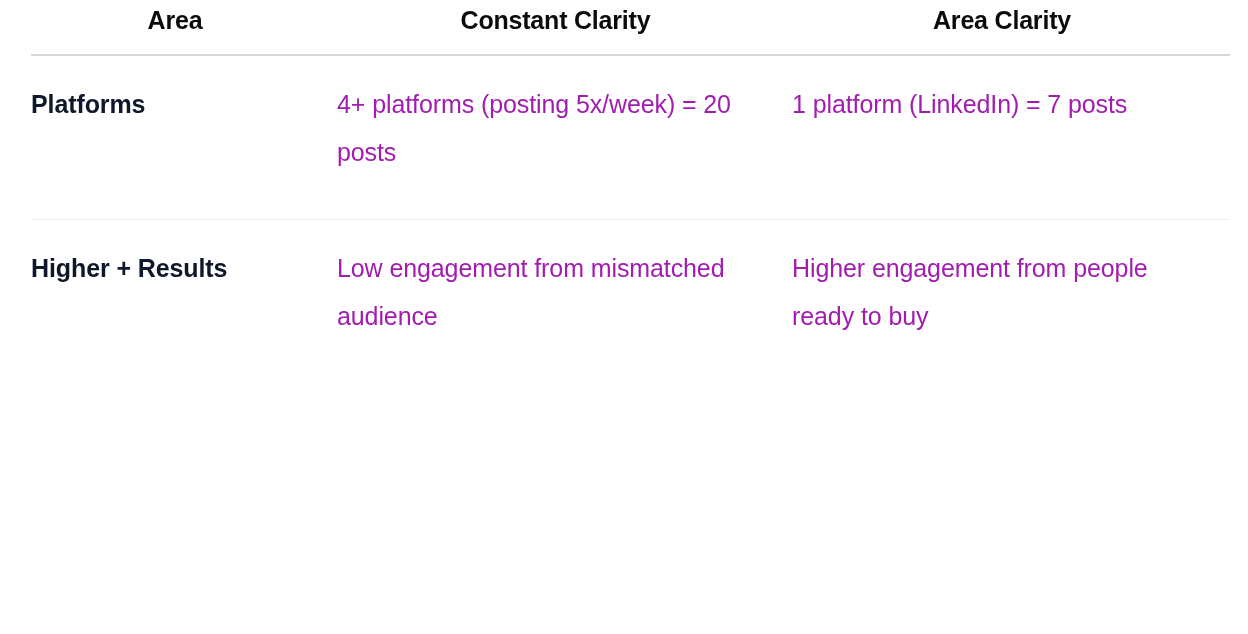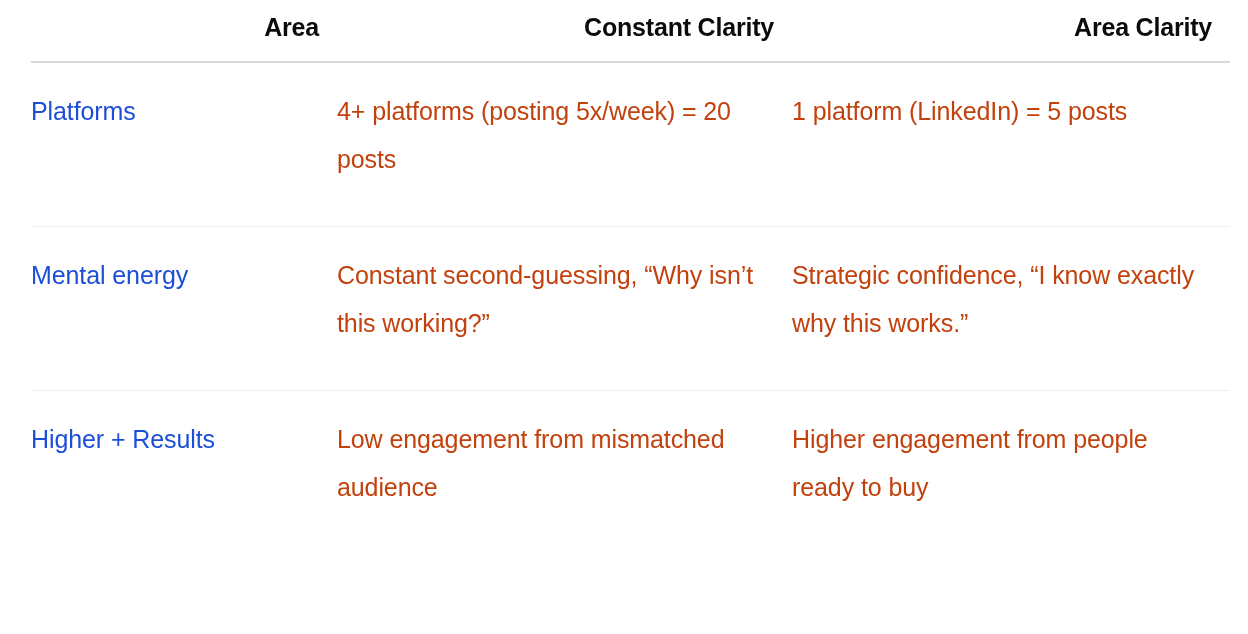--- a/index.html
+++ b/index.html
@@ -28,50 +28,50 @@
     border-collapse: collapse;
     table-layout: fixed;
   }
 
   
   col.col-area     { width: 306px; }
   col.col-without  { width: 455px; }
   col.col-with     { width: 438px; }
 
   thead th {
-    text-align: right;
+    text-align: center;
     vertical-align: bottom;
     font-weight: bold;
     font-size: 25px;
     line-height: 30px;
     letter-spacing: -0.2px;
     color: #0b0b0b;
-    padding: 12px 18px 19px 0;
+    padding: 5px 18px 19px 0;
     border-bottom: 2px solid #d8d8d8;
   }
 
   tbody td {
     text-align: left;
     vertical-align: top;
     font-size: 25px;
     line-height: 48px;
     letter-spacing: -0.1px;
-    color: #c2410c;
+    color: #a21caf;
     padding: 24px 30px 43px 0;
     border-bottom: 1px solid #efefef;
     word-wrap: break-word;
   }
 
   tbody tr:last-child td {
     border-bottom: none;
   }
 
   tbody td.cell-area {
-    font-weight: normal;
-    color: #1d4ed8;
+    font-weight: bold;
+    color: #0f172a;
   }
 
   .cell-text {
     display: block;
   }
 </style>
 </head>
 <body>
 
 <div class="comparison-wrap">
@@ -90,32 +90,21 @@
     </thead>
     <tbody>
       <tr>
         <td class="cell-area">
             <span class="cell-text">Platforms</span>
           </td>
         <td>
             <span class="cell-text">4+ platforms (posting 5x/week) = 20 posts</span>
           </td>
         <td>
-            <span class="cell-text">1 platform (LinkedIn) = 5 posts</span>
-          </td>
-      </tr>
-      <tr>
-        <td class="cell-area">
-            <span class="cell-text">Mental energy</span>
-          </td>
-        <td>
-            <span class="cell-text">Constant second-guessing, “Why isn’t this working?”</span>
-          </td>
-        <td>
-            <span class="cell-text">Strategic confidence, “I know exactly why this works.”</span>
+            <span class="cell-text">1 platform (LinkedIn) = 7 posts</span>
           </td>
       </tr>
       <tr>
         <td class="cell-area">
             <span class="cell-text">Higher + Results</span>
           </td>
         <td>
             <span class="cell-text">Low engagement from mismatched audience</span>
           </td>
         <td>

